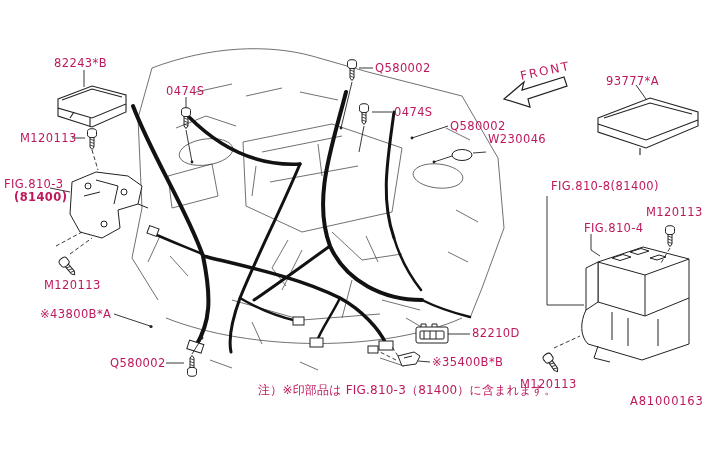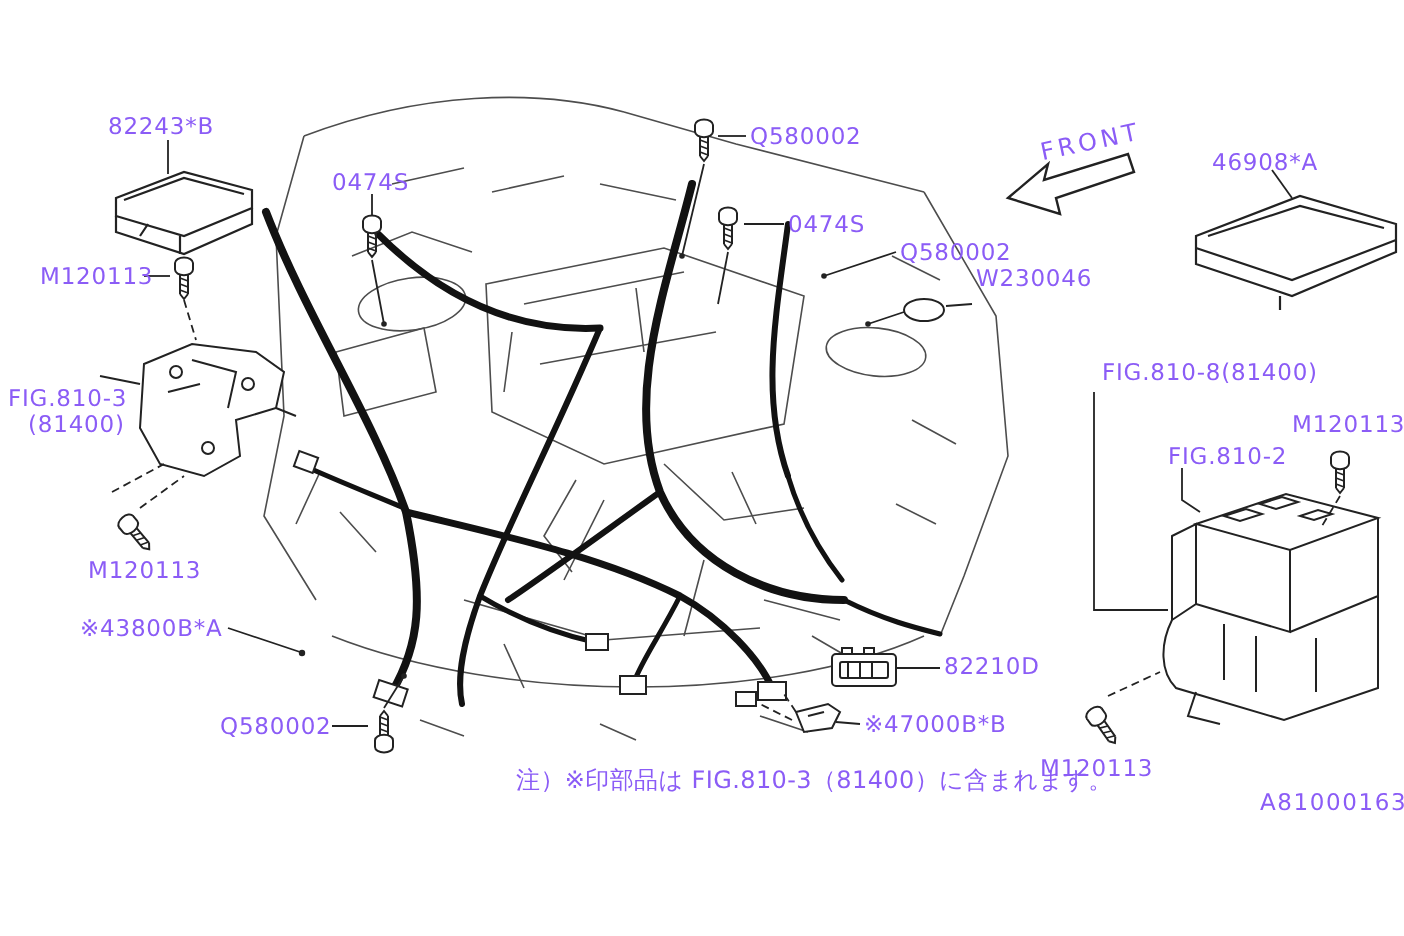--- a/index.html
+++ b/index.html
@@ -1,32 +1,32 @@
 <!DOCTYPE html>
 <html><head>
 <meta charset="utf-8">
 <style>
   html,body{margin:0;padding:0;background:#ffffff;}
   .stage{
     position:relative;width:702px;height:468px;background:#ffffff;
     font-family:"DejaVu Sans","Liberation Sans",sans-serif;
-    color:#8b5cf6;overflow:hidden;
+    color:#be185d;overflow:hidden;
   }
   .art{position:absolute;left:0;top:0;}
   .callout{
     position:absolute;font-size:11.5px;letter-spacing:0.4px;
     white-space:nowrap;line-height:1.15;
   }
   .callout.note{font-size:12px;letter-spacing:0.2px;}
   .callout.front{
     transform:rotate(-12deg);transform-origin:left bottom;
     font-size:12px;letter-spacing:2px;
   }
   .callout.docnum{letter-spacing:0.8px;}
-  .fig-line2{padding-left:10px;}
+  .fig-line2{padding-left:10px;font-weight:bold;}
 </style>
 </head>
 <body>
 
 <div class="stage">
 
   <svg class="art" width="702" height="468" viewBox="0 0 702 468">
     <defs>
       <g id="bolt">
         <ellipse cx="0" cy="-1.5" rx="4.5" ry="2.8" fill="#fff" stroke="#222" stroke-width="1"></ellipse>
@@ -181,40 +181,40 @@
       <use href="#bolt" transform="translate(352,64)"></use>
       <use href="#bolt" transform="translate(364,108)"></use>
       <use href="#bolt" transform="translate(670,230)"></use>
       <use href="#bolt" transform="translate(548,358) rotate(-35)"></use>
     </g>
   </svg>
 
   <div class="callout" style="left:54px;top:57px">82243*B</div>
   <div class="callout" style="left:20px;top:132px">M120113</div>
 
-  <div class="callout" style="left:4px;top:193px">
+  <div class="callout" style="left:4px;top:178px">
     <div>FIG.810-3</div>
     <div class="fig-line2">(81400)</div>
   </div>
 
   <div class="callout" style="left:44px;top:279px">M120113</div>
   <div class="callout" style="left:40px;top:308px">※43800B*A</div>
   <div class="callout" style="left:110px;top:357px">Q580002</div>
   <div class="callout" style="left:166px;top:85px">0474S</div>
   <div class="callout" style="left:375px;top:62px">Q580002</div>
   <div class="callout" style="left:394px;top:106px">0474S</div>
   <div class="callout" style="left:450px;top:120px">Q580002</div>
   <div class="callout" style="left:488px;top:133px">W230046</div>
 
   <div class="callout front" style="left:522px;top:70px">FRONT</div>
 
-  <div class="callout" style="left:606px;top:75px">46908*A</div>
+  <div class="callout" style="left:606px;top:75px">93777*A</div>
   <div class="callout" style="left:551px;top:180px">FIG.810-8(81400)</div>
   <div class="callout" style="left:646px;top:206px">M120113</div>
-  <div class="callout" style="left:584px;top:222px">FIG.810-2</div>
+  <div class="callout" style="left:584px;top:222px">FIG.810-4</div>
   <div class="callout" style="left:472px;top:327px">82210D</div>
-  <div class="callout" style="left:432px;top:356px">※47000B*B</div>
+  <div class="callout" style="left:432px;top:356px">※35400B*B</div>
   <div class="callout" style="left:520px;top:378px">M120113</div>
 
   <div class="callout note" style="left:258px;top:384px">注）※印部品は FIG.810-3（81400）に含まれます。</div>
   <div class="callout docnum" style="left:630px;top:395px">A810001632</div>
 
 </div>
 
 </body></html>

